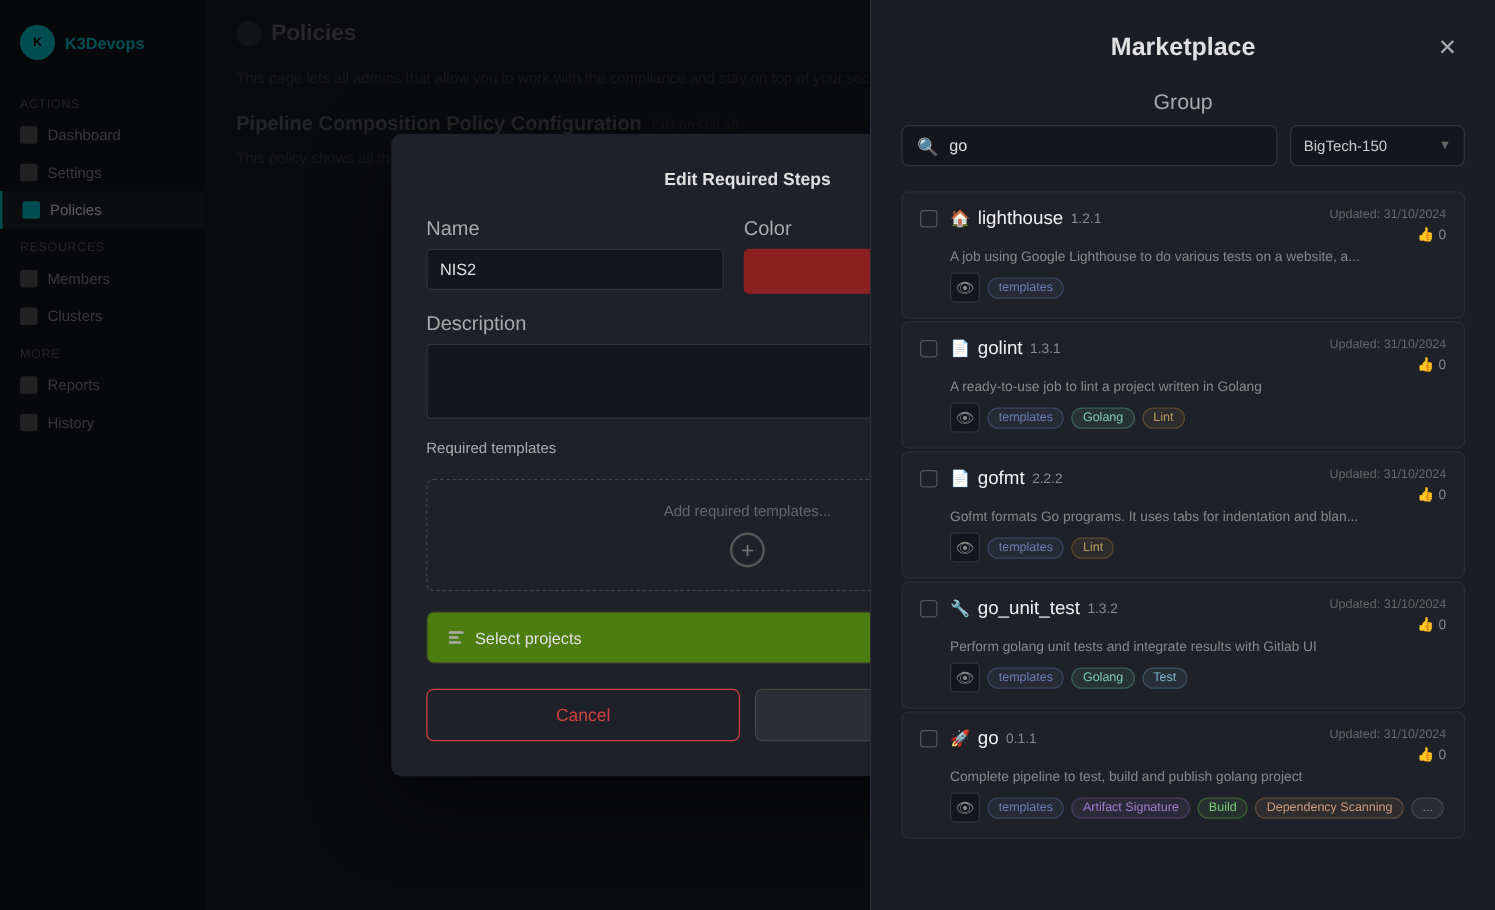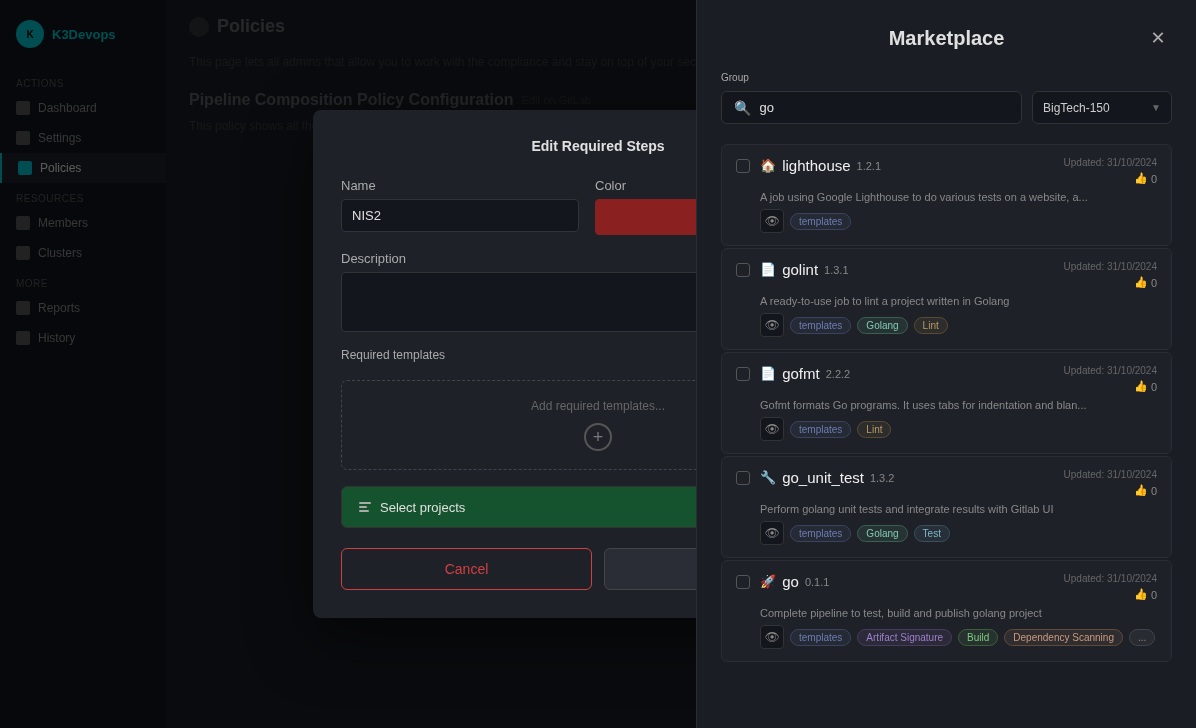--- a/index.html
+++ b/index.html
@@ -131,21 +131,21 @@
       margin-bottom: 16px;
     }
     .form-group {
       display: flex;
       flex-direction: column;
       gap: 6px;
     }
     .form-group-name { flex: 1; }
     .form-group-color { width: 260px; }
     .form-label {
-      font-size: 13px;
+      font-size: 16px;
       color: #aaa;
       font-weight: 500;
     }
     .form-input {
       background: #13161c;
       border: 1px solid #333;
       border-radius: 4px;
       color: #e0e0e0;
       font-size: 13px;
       padding: 8px 10px;
@@ -198,21 +198,21 @@
       border: 2px solid #555;
       display: flex; align-items: center; justify-content: center;
       color: #777;
       font-size: 18px;
       cursor: pointer;
     }
     .select-projects-btn {
       display: flex;
       align-items: center;
       justify-content: space-between;
-      background: #14532d;
+      background: #4d7c0f;
       border: 1px solid #333;
       border-radius: 6px;
       padding: 12px 16px;
       cursor: pointer;
       margin-bottom: 20px;
     }
     .select-projects-left {
       display: flex;
       align-items: center;
       gap: 8px;
@@ -284,23 +284,23 @@
       background: transparent;
       border: none;
       color: #aaa;
       font-size: 18px;
       cursor: pointer;
       display: flex; align-items: center; justify-content: center;
       border-radius: 4px;
     }
 
     .group-label {
-      font-size: 10px;
+      font-size: 17px;
       color: #aaa;
-      text-align: left;
+      text-align: center;
       margin-bottom: 8px;
     }
     .search-row {
       display: flex;
       gap: 10px;
       margin-bottom: 20px;
     }
     .search-box {
       flex: 1;
       display: flex;

